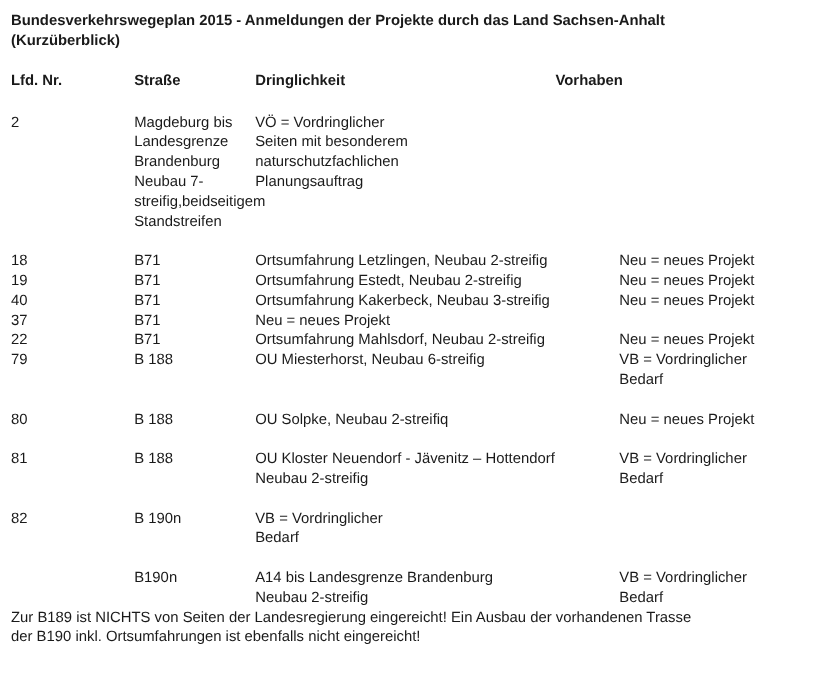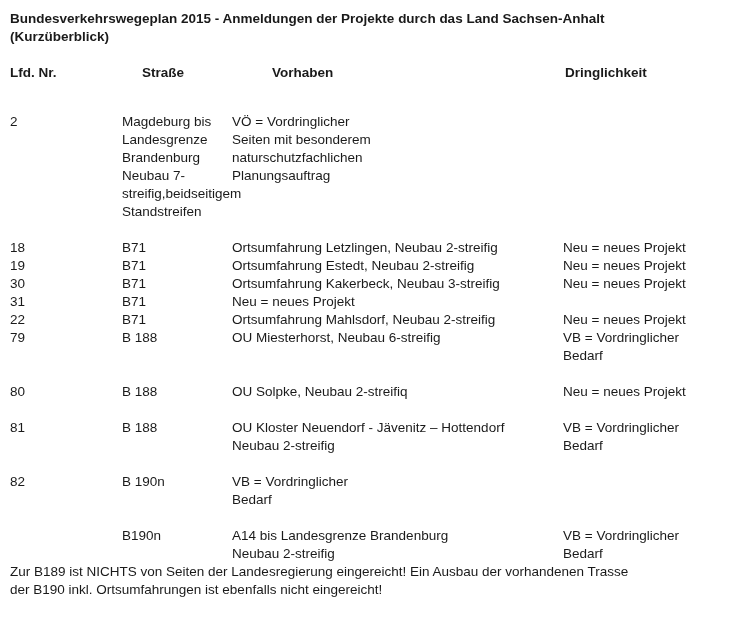--- a/index.html
+++ b/index.html
@@ -34,22 +34,21 @@
     margin: 0;
   }
   .row {
     display: grid;
     grid-template-columns: 112px 110px 331px 1fr;
   }
   .row.header-row {
     grid-template-columns: 112px 110px 273px 1fr;
     font-weight: bold;
     margin-top: 18px;
-    margin-bottom: 31px;
-    gap: 20px;
+    margin-bottom: 20px;
   }
   .row.gap-after {
     margin-bottom: 18px;
   }
   .cell {
     white-space: pre-line;
   }
   .footer-note {
     white-space: pre-line;
     width: 727px;
@@ -62,22 +61,22 @@
 
   <div class="doc-title">Bundesverkehrswegeplan 2015 - Anmeldungen der Projekte durch das Land Sachsen-Anhalt
 (Kurzüberblick)</div>
 
 
   <div class="table">
 
     <div class="row header-row">
       <div class="cell">Lfd. Nr.</div>
       <div class="cell">Straße</div>
+      <div class="cell">Dringlichkeit</div>
       <div class="cell">Vorhaben</div>
-      <div class="cell">Dringlichkeit</div>
     </div>
 
     <div class="row gap-after">
       <div class="cell">2</div>
       <div class="cell">Magdeburg bis Landesgrenze Brandenburg
 Neubau 7-streifig,beidseitigem Standstreifen</div>
       <div class="cell">VÖ = Vordringlicher
 Seiten mit besonderem
 naturschutzfachlichen
 Planungsauftrag</div>
@@ -91,28 +90,28 @@
     </div>
 
     <div class="row">
       <div class="cell">19</div>
       <div class="cell">B71</div>
       <div class="cell">Ortsumfahrung Estedt, Neubau 2-streifig</div>
       <div class="cell">Neu = neues Projekt</div>
     </div>
 
     <div class="row">
-      <div class="cell">30</div>
+      <div class="cell">40</div>
       <div class="cell">B71</div>
       <div class="cell">Ortsumfahrung Kakerbeck, Neubau 3-streifig</div>
       <div class="cell">Neu = neues Projekt</div>
     </div>
 
     <div class="row">
-      <div class="cell">31</div>
+      <div class="cell">37</div>
       <div class="cell">B71</div>
       <div class="cell">Neu = neues Projekt</div>
     </div>
 
     <div class="row">
       <div class="cell">22</div>
       <div class="cell">B71</div>
       <div class="cell">Ortsumfahrung Mahlsdorf, Neubau 2-streifig</div>
       <div class="cell">Neu = neues Projekt</div>
     </div>

